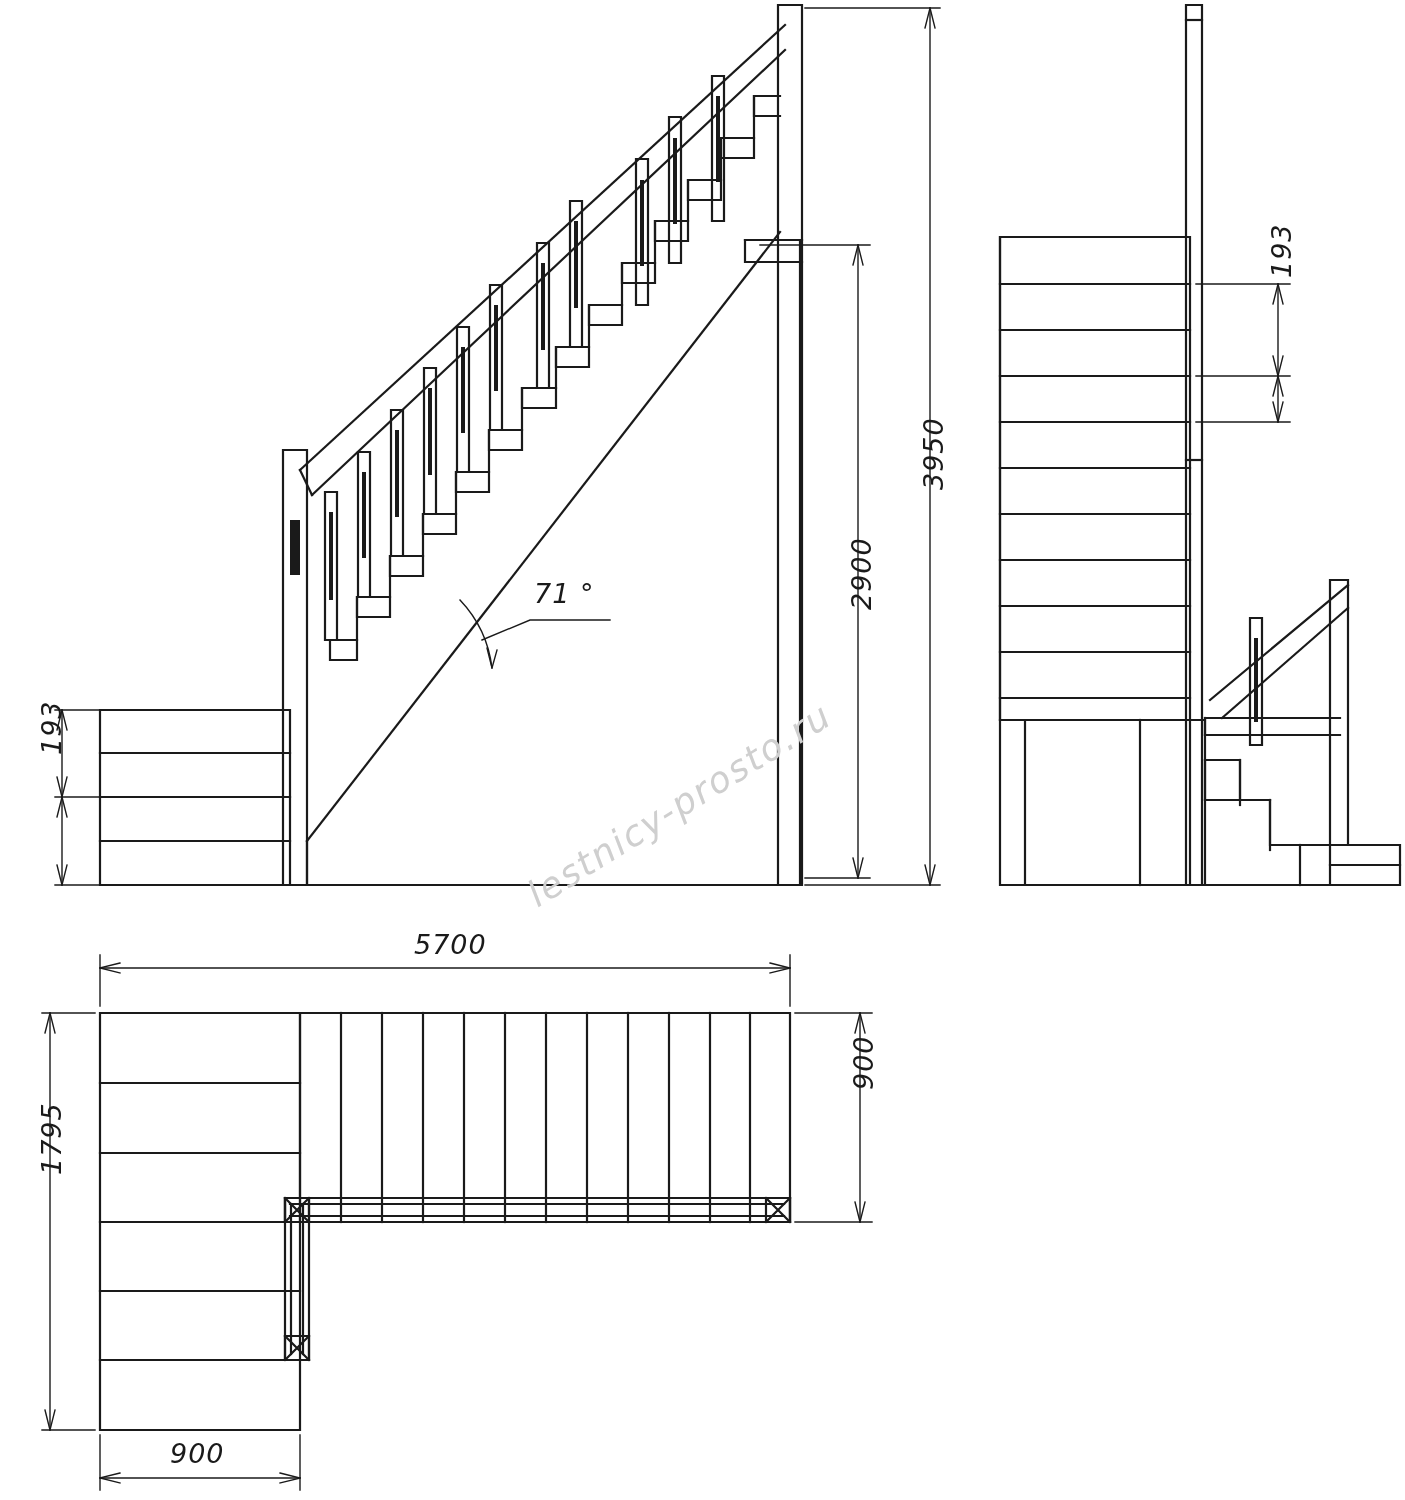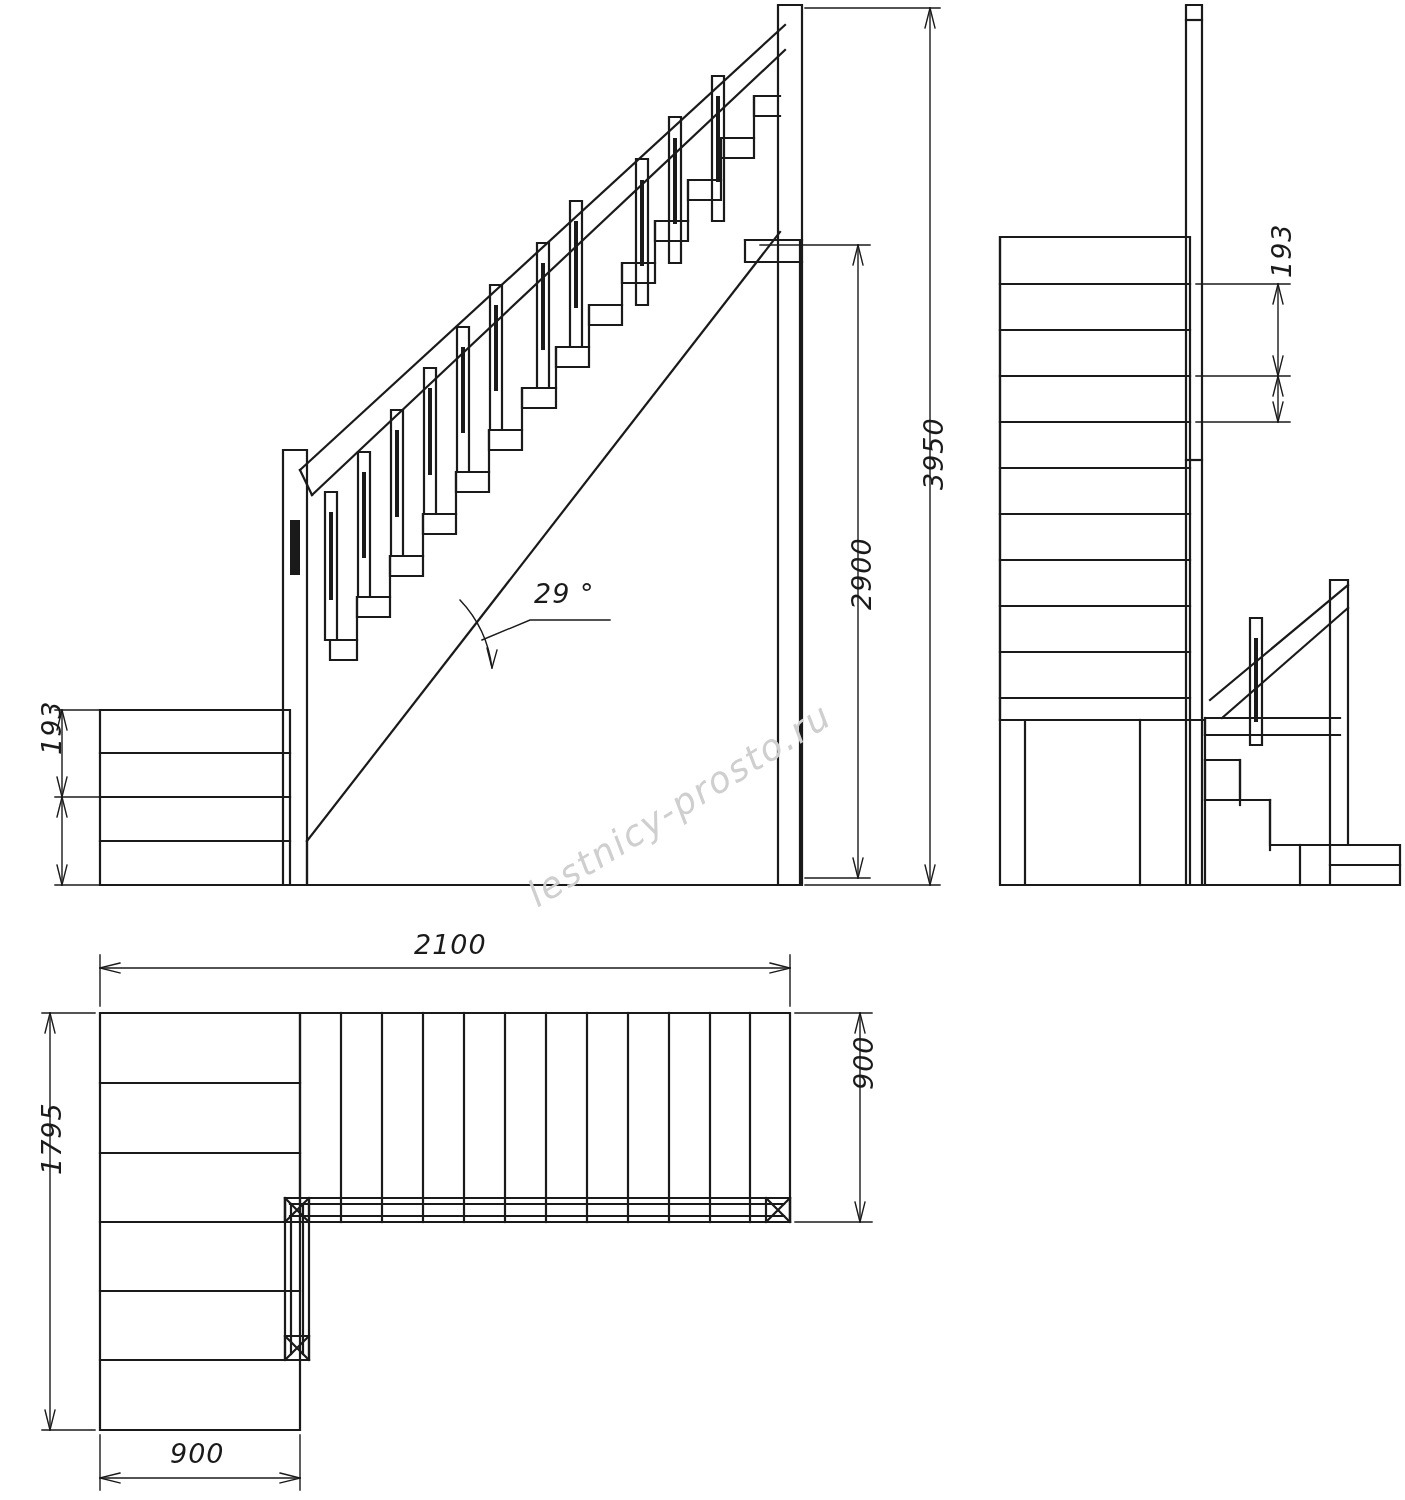--- a/index.html
+++ b/index.html
@@ -279,25 +279,25 @@
 
     </g>
   </svg>
 
   <div class="dim-label rot90" style="left: 918px; top: 490px;">3950</div>
 
   <div class="dim-label rot90" style="left: 846px; top: 610px;">2900</div>
 
   <div class="dim-label rot90" style="left: 36px; top: 755px;">193</div>
 
-  <div class="dim-label" style="left: 534px; top: 578px;">29 °</div>
+  <div class="dim-label" style="left: 534px; top: 578px;">71 °</div>
 
   <div class="dim-label rot90" style="left: 1266px; top: 278px;">193</div>
 
-  <div class="dim-label" style="left: 414px; top: 929px;">2100</div>
+  <div class="dim-label" style="left: 414px; top: 929px;">5700</div>
 
   <div class="dim-label rot90" style="left: 848px; top: 1090px;">900</div>
 
   <div class="dim-label rot90" style="left: 36px; top: 1175px;">1795</div>
 
   <div class="dim-label" style="left: 170px; top: 1438px;">900</div>
 
   <div class="watermark" style="left: 520px; top: 880px;">lestnicy-prosto.ru</div>
 
 </div>

